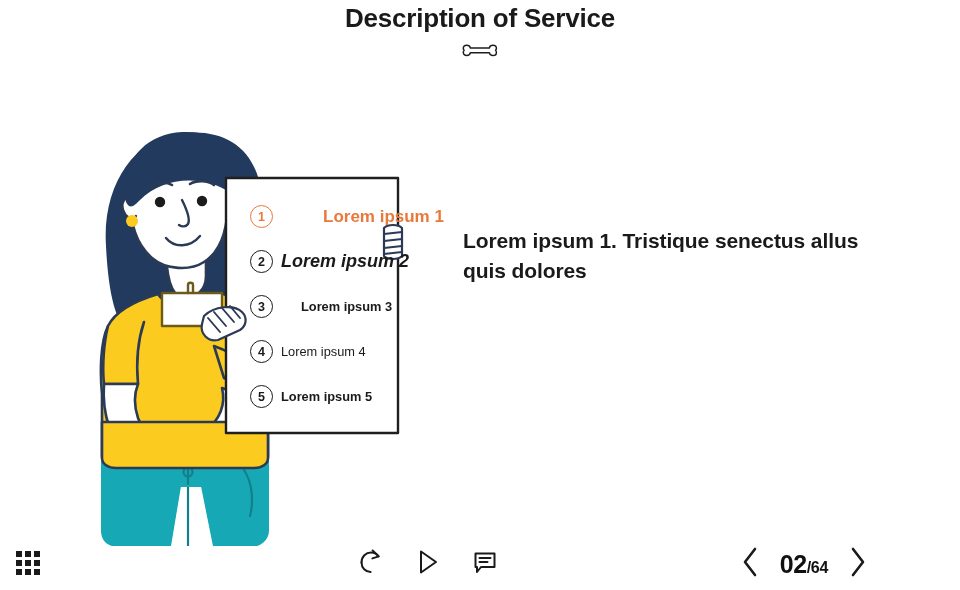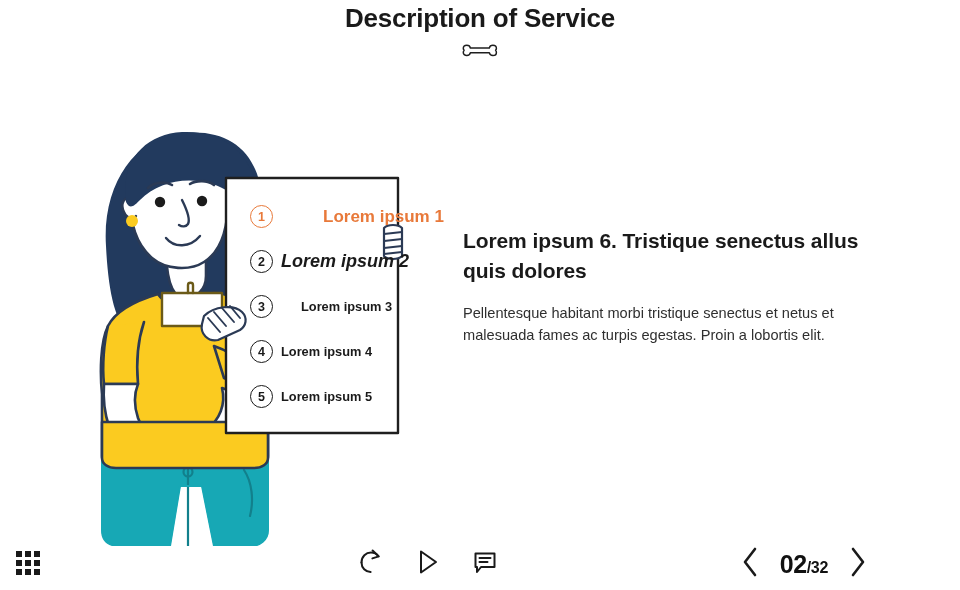--- a/index.html
+++ b/index.html
@@ -264,35 +264,34 @@
       <div class="list-row" style="display:flex; align-items:center; gap:8px; height:45px;">
         <span style="width:23px;height:23px;border-radius:50%;border:1.8px solid #1a1a1a;color:#1a1a1a;
                      display:flex;align-items:center;justify-content:center;font-size:12.5px;font-weight:bold;flex:none;">3</span>
         <span style="font-size:12.8px;font-weight:bold;color:#1a1a1a;white-space:nowrap;margin-left:20px;">Lorem ipsum 3</span>
       </div>
 
       <div class="list-row" style="display:flex; align-items:center; gap:8px; height:45px;">
         <span style="width:23px;height:23px;border-radius:50%;border:1.8px solid #1a1a1a;color:#1a1a1a;
                      display:flex;align-items:center;justify-content:center;font-size:12.5px;font-weight:bold;flex:none;
                      background:#ffffff;">4</span>
-        <span style="font-size:12.8px;font-weight:bold;color:#1a1a1a;white-space:nowrap;">Lorem ipsum 4</span>
+        <span style="font-size:12.8px;font-weight:normal;color:#1a1a1a;white-space:nowrap;">Lorem ipsum 4</span>
       </div>
 
       <div class="list-row" style="display:flex; align-items:center; gap:8px; height:45px;">
         <span style="width:23px;height:23px;border-radius:50%;border:1.8px solid #1a1a1a;color:#1a1a1a;
                      display:flex;align-items:center;justify-content:center;font-size:12.5px;font-weight:bold;flex:none;">5</span>
         <span style="font-size:12.8px;font-weight:bold;color:#1a1a1a;white-space:nowrap;">Lorem ipsum 5</span>
       </div>
 
     </div>
   </div>
 
   <div class="detail">
-    <div class="detail-title">Lorem ipsum 6. Tristique senectus allus quis dolores</div>
-    <div class="detail-body">Pellentesque habitant morbi tristique senectus et netus et malesuada fames ac turpis egestas. Proin a lobortis elit.</div>
+    <div class="detail-title">Lorem ipsum 1. Tristique senectus allus quis dolores</div>
   </div>
 
 </div>
 
 <div class="toolbar">
 
   <span class="tb-grid">
     <svg width="28" height="28" viewBox="0 0 28 28">
       <g fill="#1a1a1a">
         <rect x="2" y="2" width="6" height="6"></rect>
@@ -336,21 +335,21 @@
   <div class="tb-right">
 
     <span class="nav-arrow">
       <svg width="20" height="32" viewBox="0 0 20 32">
         <path d="M15 3 L5 16 L15 29" fill="none" stroke="#1a1a1a" stroke-width="2.6" stroke-linecap="round" stroke-linejoin="round"></path>
       </svg>
     </span>
 
     <span class="pager">
       <span class="cur">02</span>
-        <span class="tot">/32</span>
+        <span class="tot">/64</span>
     </span>
 
     <span class="nav-arrow">
       <svg width="20" height="32" viewBox="0 0 20 32">
         <path d="M5 3 L15 16 L5 29" fill="none" stroke="#1a1a1a" stroke-width="2.6" stroke-linecap="round" stroke-linejoin="round"></path>
       </svg>
     </span>
 
   </div>
 </div>

